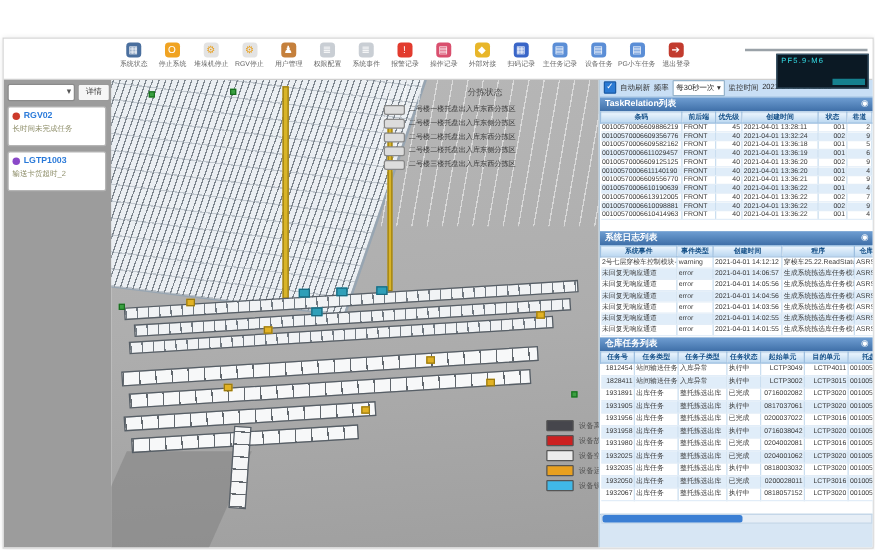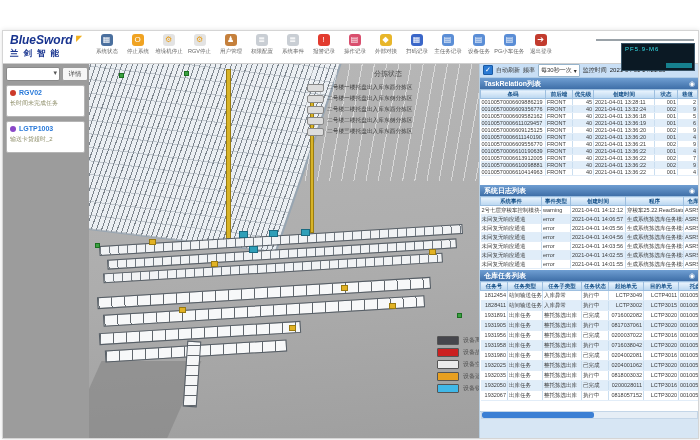--- a/index.html
+++ b/index.html
@@ -98,25 +98,20 @@
   #t3 td:nth-child(1),#t3 td:nth-child(5),#t3 td:nth-child(6){text-align:right}
   .hscroll{position:absolute;left:1px;right:1px;top:348px;height:6px;background:#e6eef6;border:1px solid #c4d6e8;}
   .hthumb{position:absolute;left:0;top:0;width:112px;height:100%;background:#3b7fd4;border-radius:2px;cursor:pointer;}
 </style>
 </head>
 <body>
 
 <div class="app">
 
   <div class="header">
-    <div class="logo">
-      <div class="logo-en">BlueSword</div>
-      <div class="logo-accent">◤</div>
-      <div class="logo-cn">兰剑智能</div>
-    </div>
     <div class="toolbar" id="toolbar">
         <div class="tb-item">
           <div class="tb-ic" style="background: rgb(74, 111, 158); color: rgb(255, 255, 255);">▦</div>
           <div class="tb-lb">系统状态</div>
         </div>
         <div class="tb-item">
           <div class="tb-ic" style="background: rgb(240, 163, 34); color: rgb(255, 255, 255);">O</div>
           <div class="tb-lb">停止系统</div>
         </div>
         <div class="tb-item">

